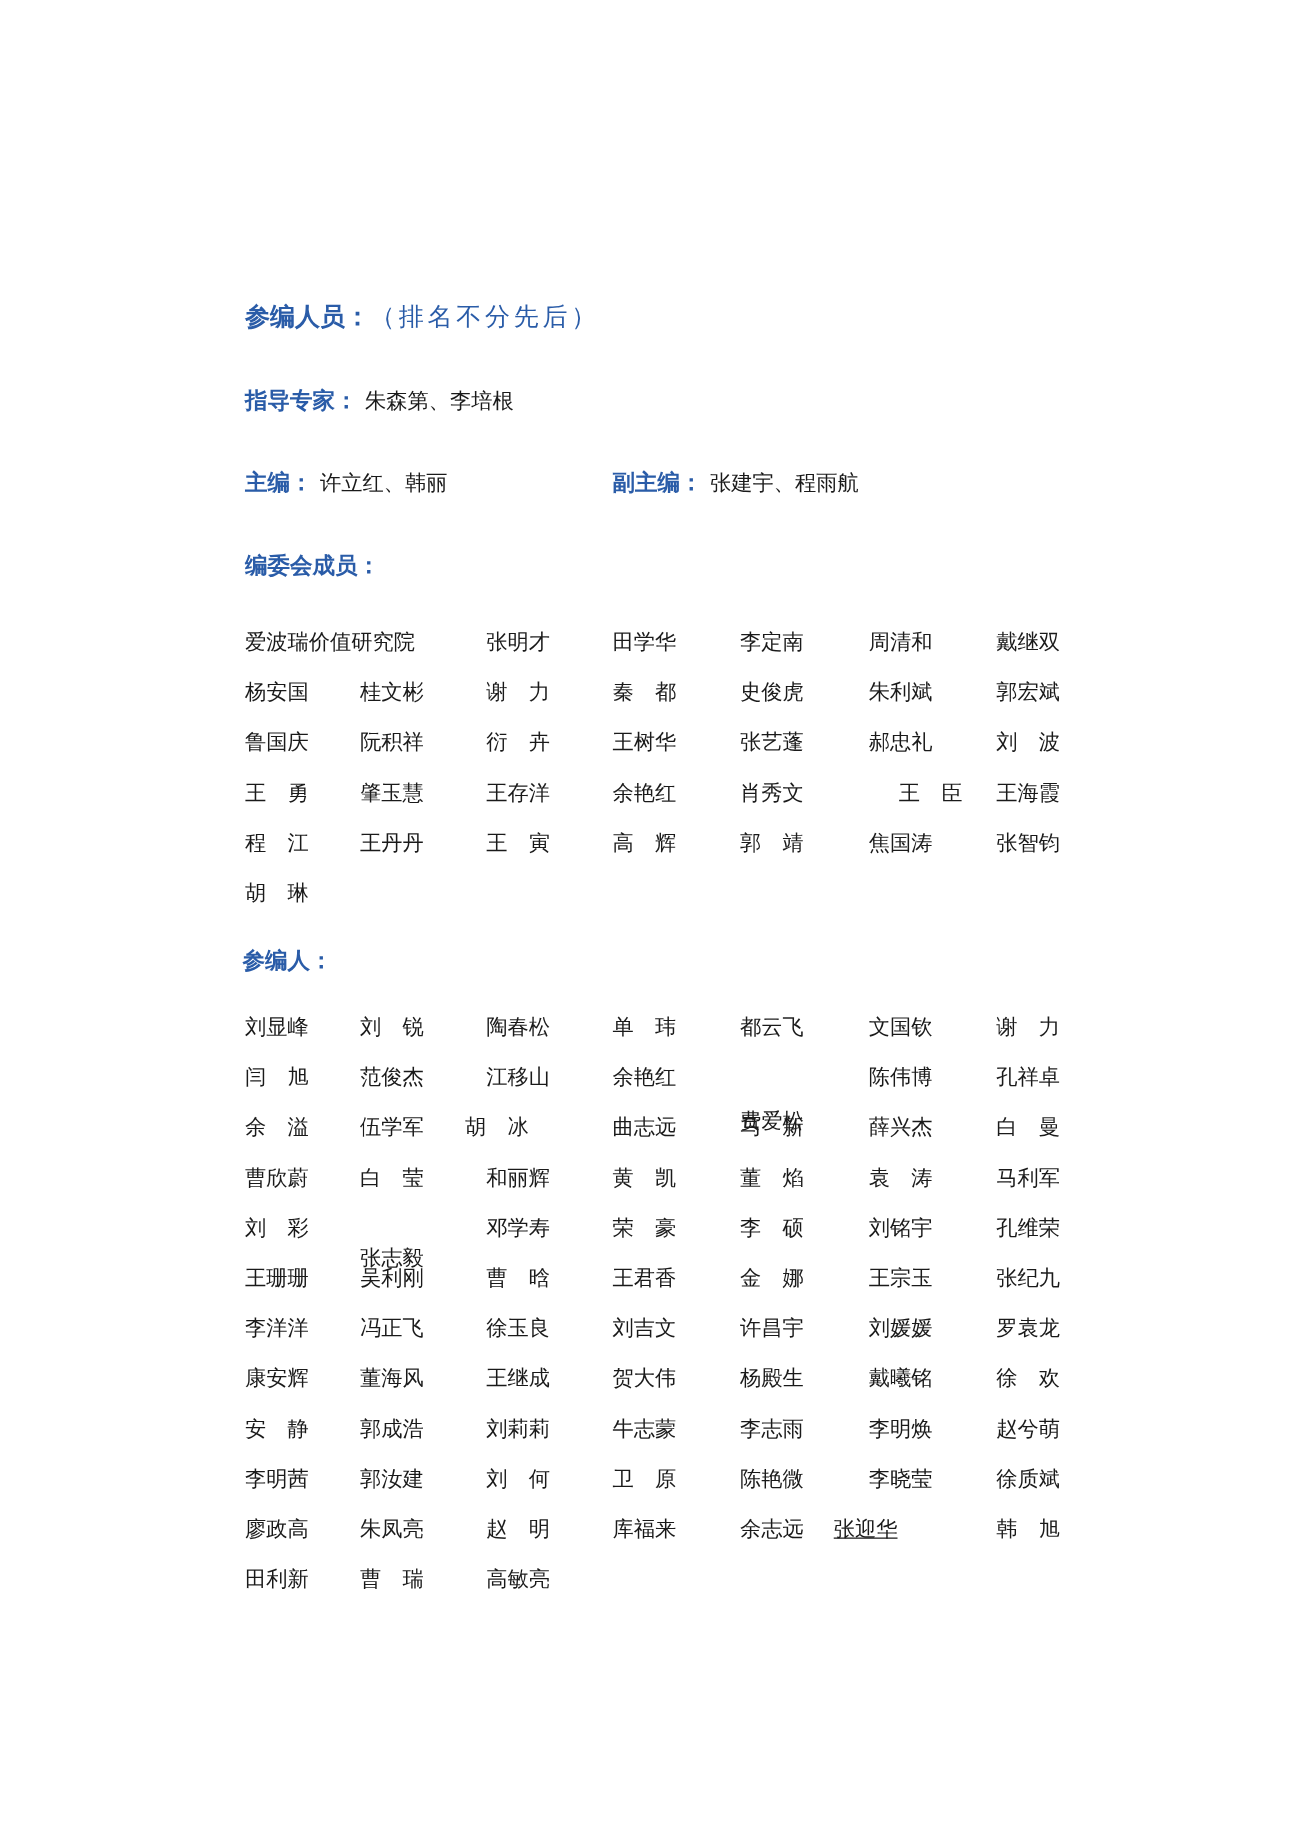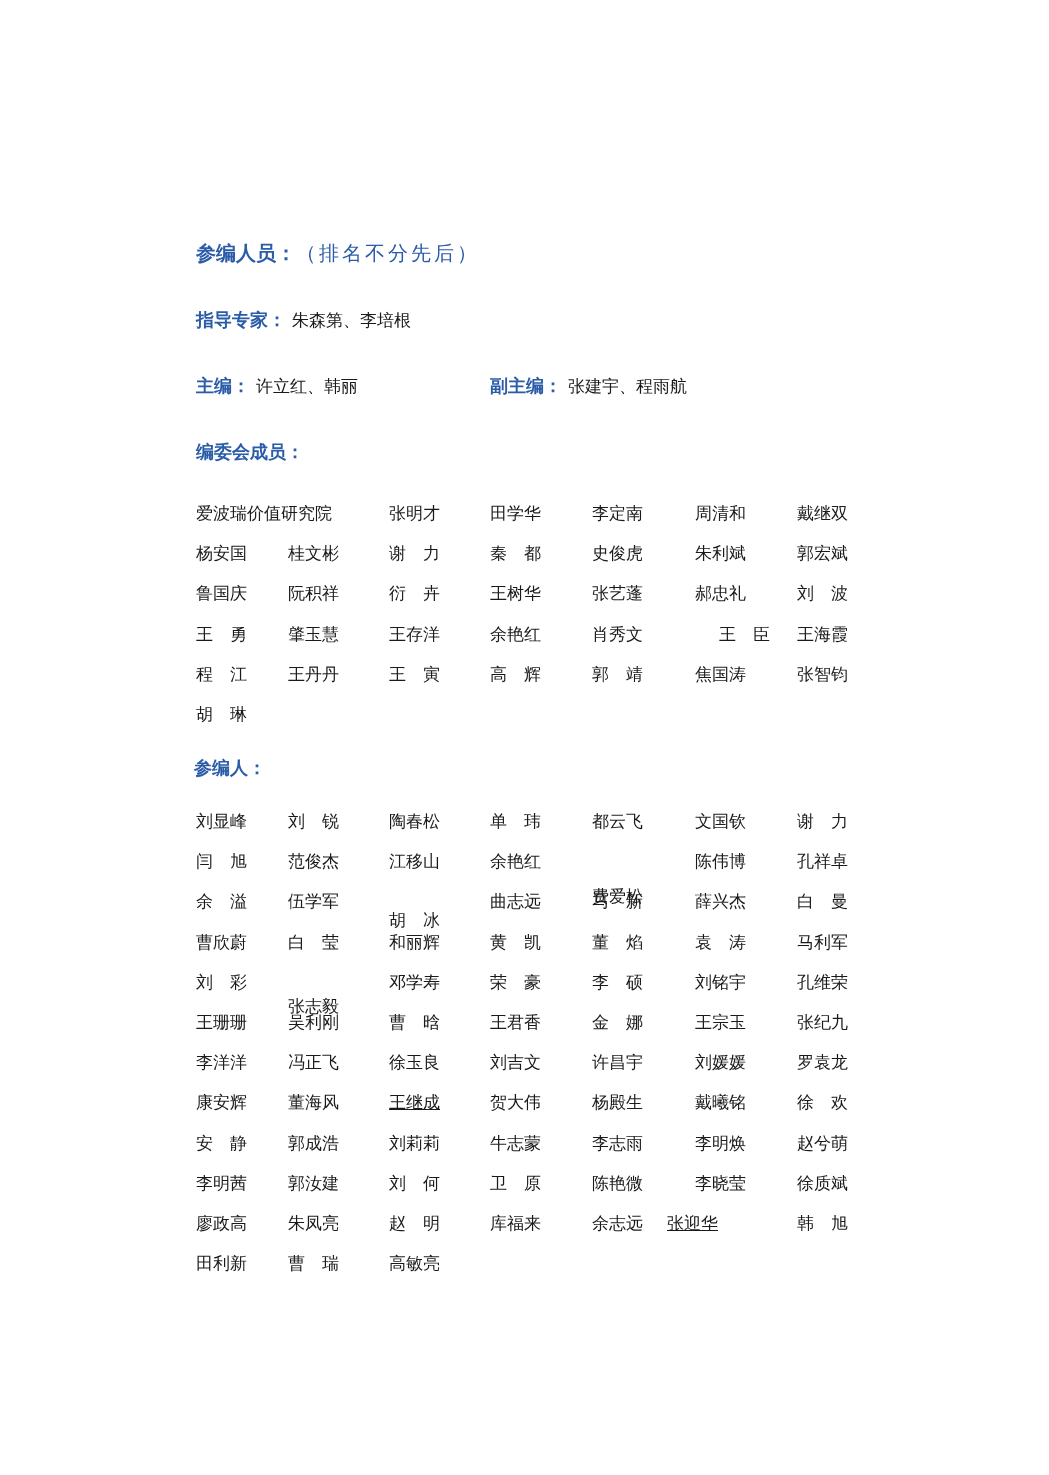--- a/index.html
+++ b/index.html
@@ -110,21 +110,21 @@
       <span class="cell" style="left: 92px;">范俊杰</span>
       <span class="cell" style="left: 193px;">江移山</span>
       <span class="cell" style="left: 294px;">余艳红</span>
       <span class="cell" style="left: 396px; margin-top: 35px;">费爱松</span>
       <span class="cell" style="left: 499px;">陈伟博</span>
       <span class="cell" style="left: 601px;">孔祥卓</span>
     </div>
     <div class="row">
       <span class="cell" style="left: 0px;">余　溢</span>
       <span class="cell" style="left: 92px;">伍学军</span>
-      <span class="cell" style="left: 193px; margin-top: 19px;">胡　冰</span>
+      <span class="cell" style="left: 176px;">胡　冰</span>
       <span class="cell" style="left: 294px;">曲志远</span>
       <span class="cell" style="left: 396px;">马　新</span>
       <span class="cell" style="left: 499px;">薛兴杰</span>
       <span class="cell" style="left: 601px;">白　曼</span>
     </div>
     <div class="row">
       <span class="cell" style="left: 0px;">曹欣蔚</span>
       <span class="cell" style="left: 92px;">白　莹</span>
       <span class="cell" style="left: 193px;">和丽辉</span>
       <span class="cell" style="left: 294px;">黄　凯</span>
@@ -155,21 +155,21 @@
       <span class="cell" style="left: 92px;">冯正飞</span>
       <span class="cell" style="left: 193px;">徐玉良</span>
       <span class="cell" style="left: 294px;">刘吉文</span>
       <span class="cell" style="left: 396px;">许昌宇</span>
       <span class="cell" style="left: 499px;">刘媛媛</span>
       <span class="cell" style="left: 601px;">罗袁龙</span>
     </div>
     <div class="row">
       <span class="cell" style="left: 0px; font-family: Liberation Serif, serif;">康安辉</span>
       <span class="cell" style="left: 92px;">董海风</span>
-      <span class="cell" style="left: 193px; text-decoration: underline;">王继成</span>
+      <span class="cell" style="left: 193px;">王继成</span>
       <span class="cell" style="left: 294px;">贺大伟</span>
       <span class="cell" style="left: 396px;">杨殿生</span>
       <span class="cell" style="left: 499px;">戴曦铭</span>
       <span class="cell" style="left: 601px;">徐　欢</span>
     </div>
     <div class="row">
       <span class="cell" style="left: 0px;">安　静</span>
       <span class="cell" style="left: 92px;">郭成浩</span>
       <span class="cell" style="left: 193px;">刘莉莉</span>
       <span class="cell" style="left: 294px;">牛志蒙</span>

